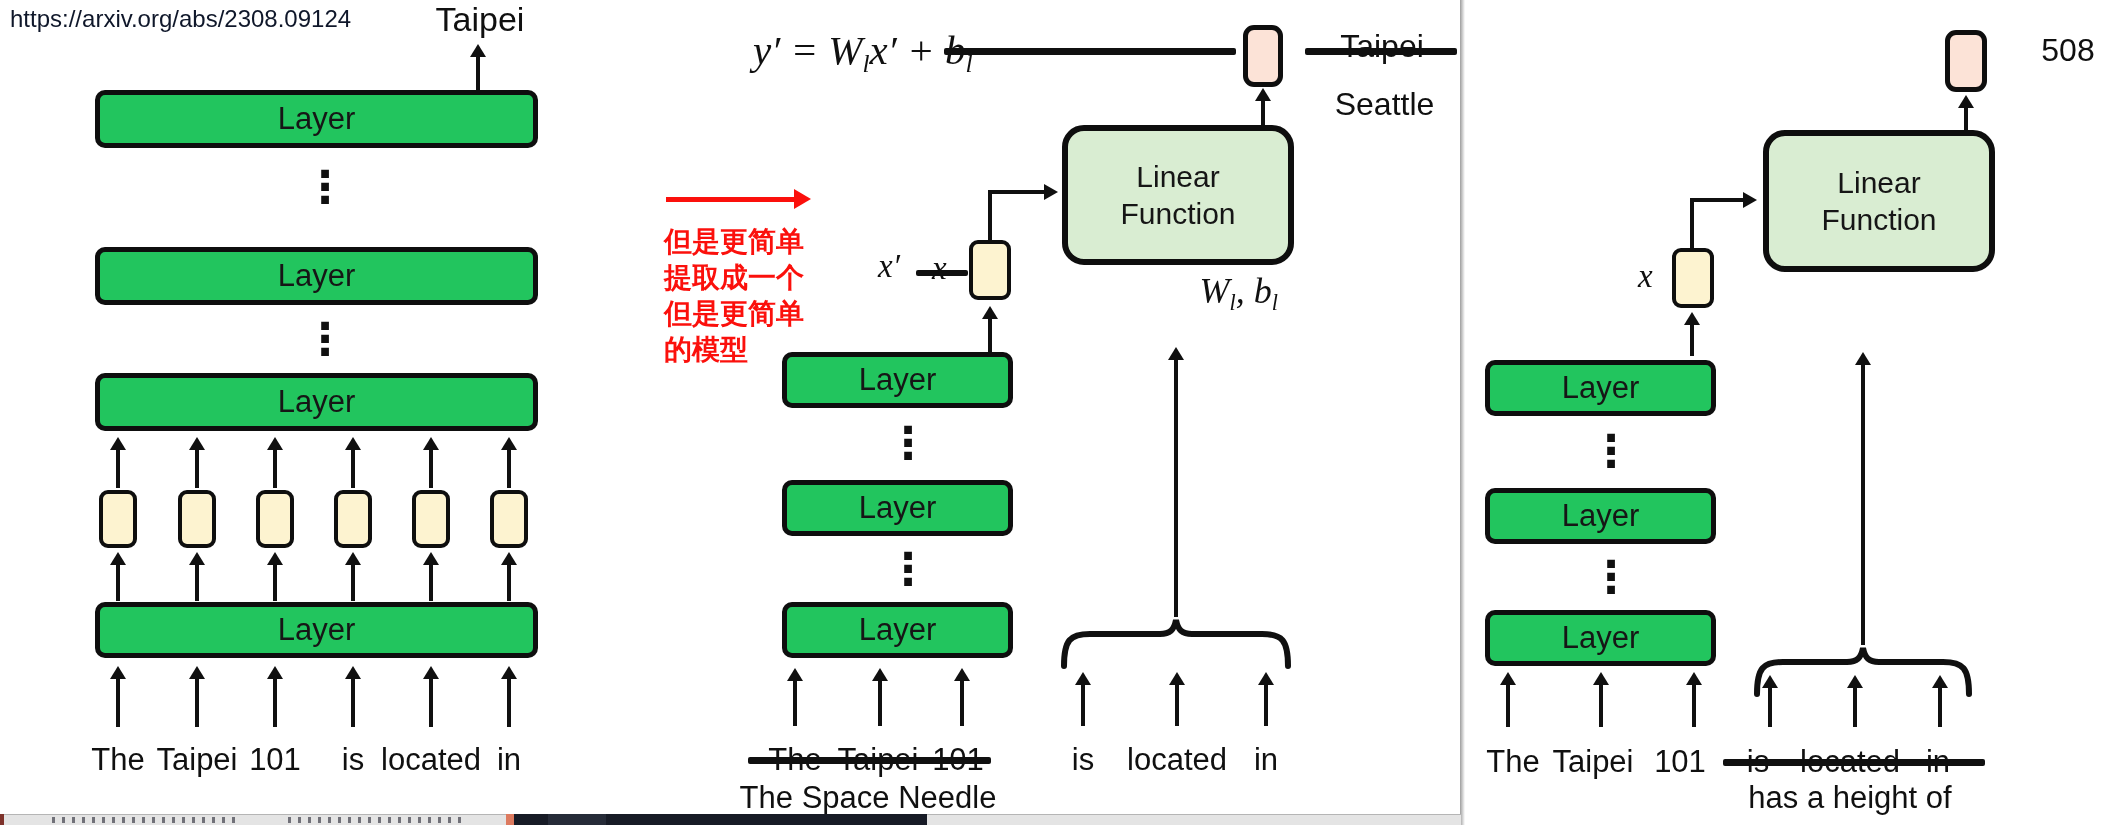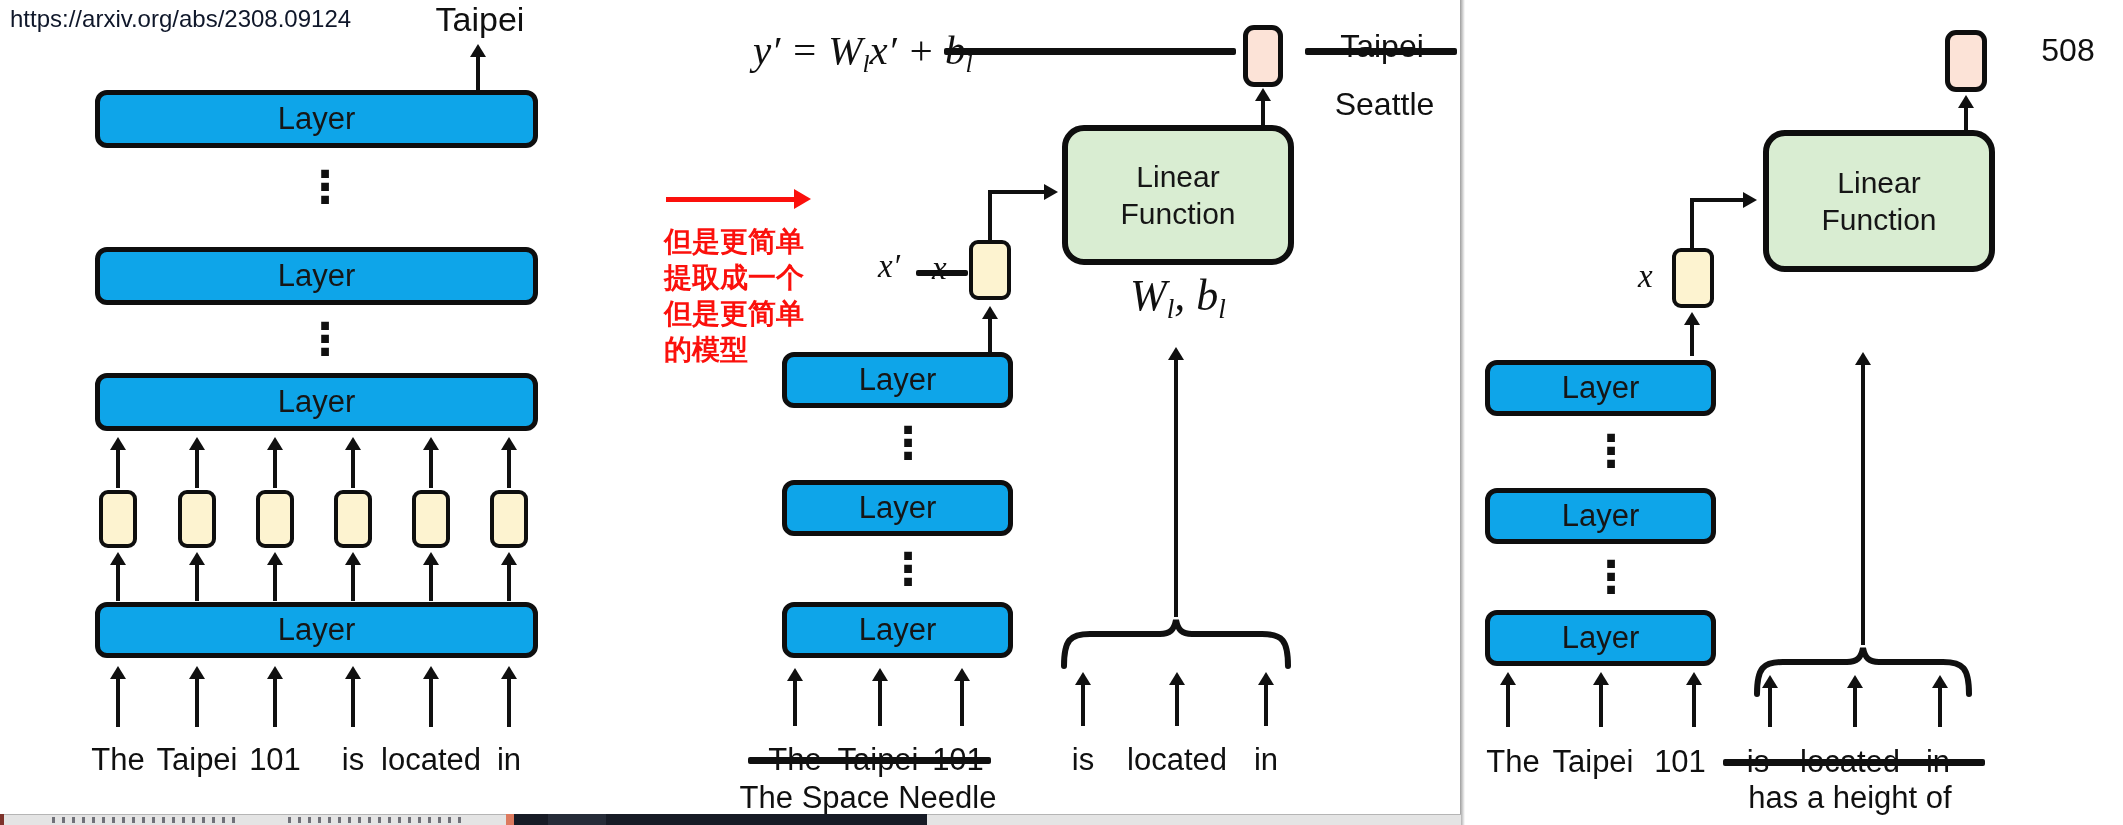--- a/index.html
+++ b/index.html
@@ -2,21 +2,21 @@
 <html><head>
 <meta charset="utf-8">
 <style>
   html,body{margin:0;padding:0;background:#fff;}
   .canvas{position:relative;width:2123px;height:825px;background:#ffffff;overflow:hidden;
           font-family:"Liberation Sans","DejaVu Sans",sans-serif;color:#111;}
   .abs{position:absolute;}
   
   .box{position:absolute;box-sizing:border-box;border:5px solid #0e0e0e;border-radius:10px;
        display:flex;align-items:center;justify-content:center;font-size:31px;color:#161616;}
-  .blue{background:#0ea5e9;border-radius:12px;}
+  .blue{background:#22c55e;}
   .yellow{background:#fdf3d0;border-width:4px;border-radius:9px;}
   .peach{background:#fce3d7;border-radius:11px;}
   .green{background:#d9edd2;border-width:6px;border-radius:22px;font-size:30px;text-align:center;
          line-height:1.25;padding:0 10px;}
   
   .arr-up{position:absolute;width:4px;}
   .arr-up::before{content:"";position:absolute;left:0;top:9px;bottom:0;width:4px;background:#101010;}
   .arr-up::after{content:"";position:absolute;left:-6px;top:0;width:0;height:0;
                  border-left:8px solid transparent;border-right:8px solid transparent;
                  border-bottom:13px solid #101010;}
@@ -121,21 +121,21 @@
 
   <div class="box peach" style="left:1243px;top:25px;width:40px;height:62px"></div>
   <div class="arr-up" style="left:1261px;top:88px;height:38px"></div>
   <div class="tok" style="left:1312px;top:28px;width:140px;font-size:32px">Taipei</div>
   <div class="bar" style="left:1305px;top:48px;width:152px"></div>
   <div class="tok" style="left:1312px;top:86px;width:145px;font-size:32px">Seattle</div>
 
   <div class="box green" style="left:1062px;top:125px;width:232px;height:140px">
       <span>Linear Function</span>
     </div>
-  <div class="math" style="left:1078px;top:270px;width:200px;text-align:center;font-size:44px">
+  <div class="math" style="left:1078px;top:270px;width:200px;text-align:right;font-size:36px">
     <span>W</span><sub>l</sub><span>, b</span><sub>l</sub>
   </div>
 
   <div class="math" style="left:878px;top:248px;font-size:33px">x′</div>
   <div class="math" style="left:932px;top:250px;font-size:33px">x</div>
   <div class="bar" style="left:916px;top:270px;width:52px;height:6px"></div>
   <div class="box yellow" style="left:969px;top:240px;width:42px;height:60px"></div>
 
   <div class="shaft-v" style="left:988px;top:190px;height:50px"></div>
   <div class="shaft-h" style="left:988px;top:190px;width:58px"></div>

